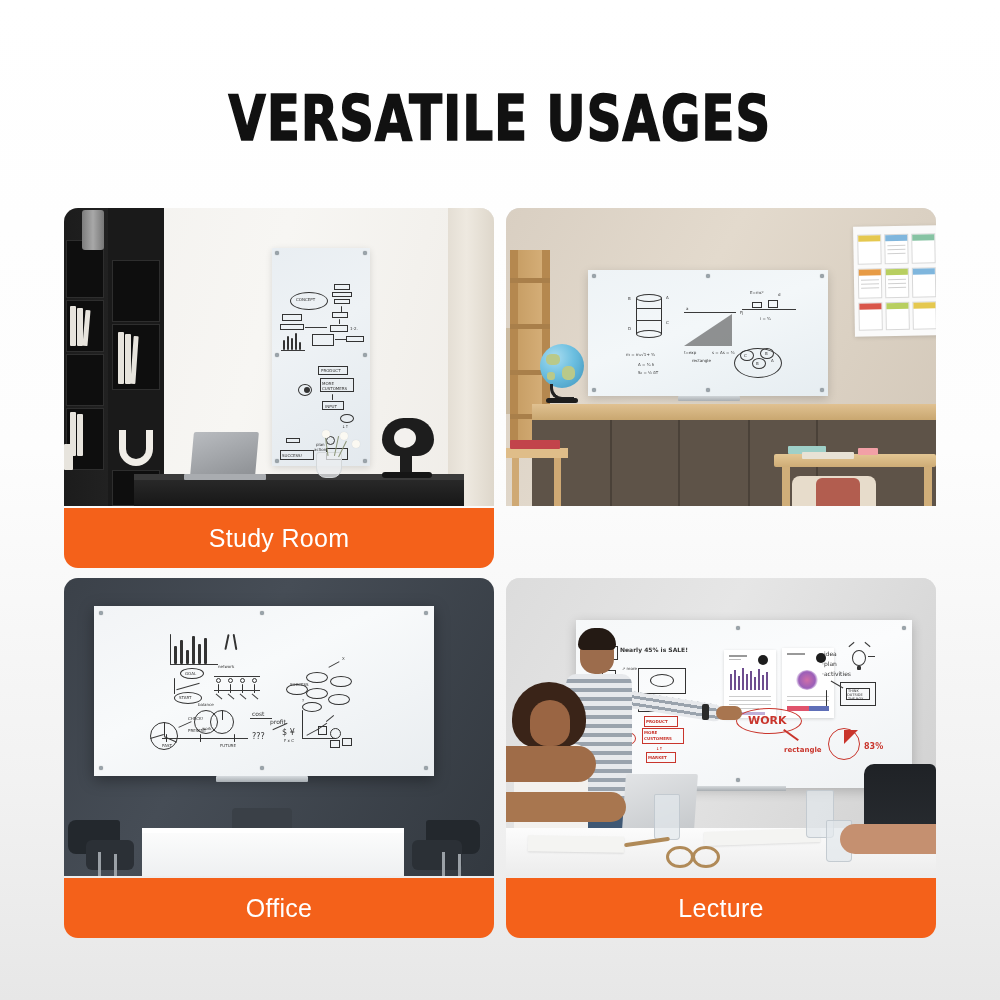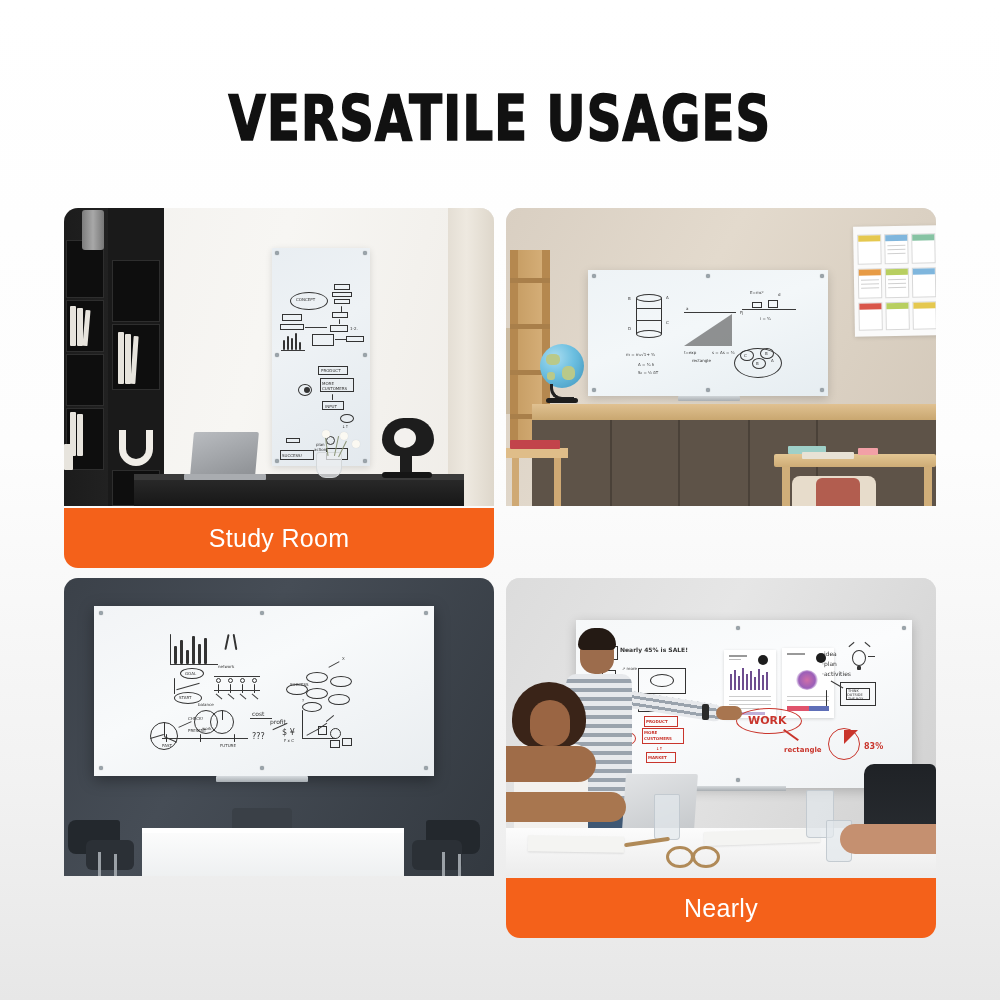--- a/index.html
+++ b/index.html
@@ -602,20 +602,23 @@
         <div class="of-chair-r"></div>
         <div class="of-chair-r2"></div>
         <div class="of-leg" style="left:34px;top:274px;height:24px;"></div>
         <div class="of-leg" style="left:50px;top:276px;height:22px;"></div>
         <div class="of-leg" style="left:378px;top:274px;height:24px;"></div>
         <div class="of-leg" style="left:394px;top:276px;height:22px;"></div>
         <div class="of-table"></div>
         <div class="of-table-edge"></div>
       </div>
     </div>
+    <div class="label-bar" style="background: rgb(244, 97, 26); color: rgb(255, 255, 255);">
+      <span>Office</span>
+    </div>
   </div>
 
   <div class="card c3">
     <div class="photo">
       <div class="sc">
         <div class="lc-wall"></div>
 
         <div class="lc-board">
           <div class="wb-screw" style="left:160px;top:6px;"></div>
           <div class="wb-screw" style="left:326px;top:6px;"></div>
@@ -728,17 +731,17 @@
         <div class="lc-glass" style="left:300px;top:212px;width:28px;height:48px;"></div>
         <div class="lc-glass" style="left:320px;top:242px;width:26px;height:42px;"></div>
         <div class="lc-fg-hand2"></div>
         <div class="lc-specs-arm"></div>
         <div class="lc-specs-l"></div>
         <div class="lc-specs-r"></div>
         <div class="lc-fg-hand"></div>
       </div>
     </div>
     <div class="label-bar" style="background: rgb(244, 97, 26); color: rgb(255, 255, 255);">
-      <span>Nearly</span>
+      <span>Lecture</span>
     </div>
   </div>
 
 </div>
 
 </body></html>

